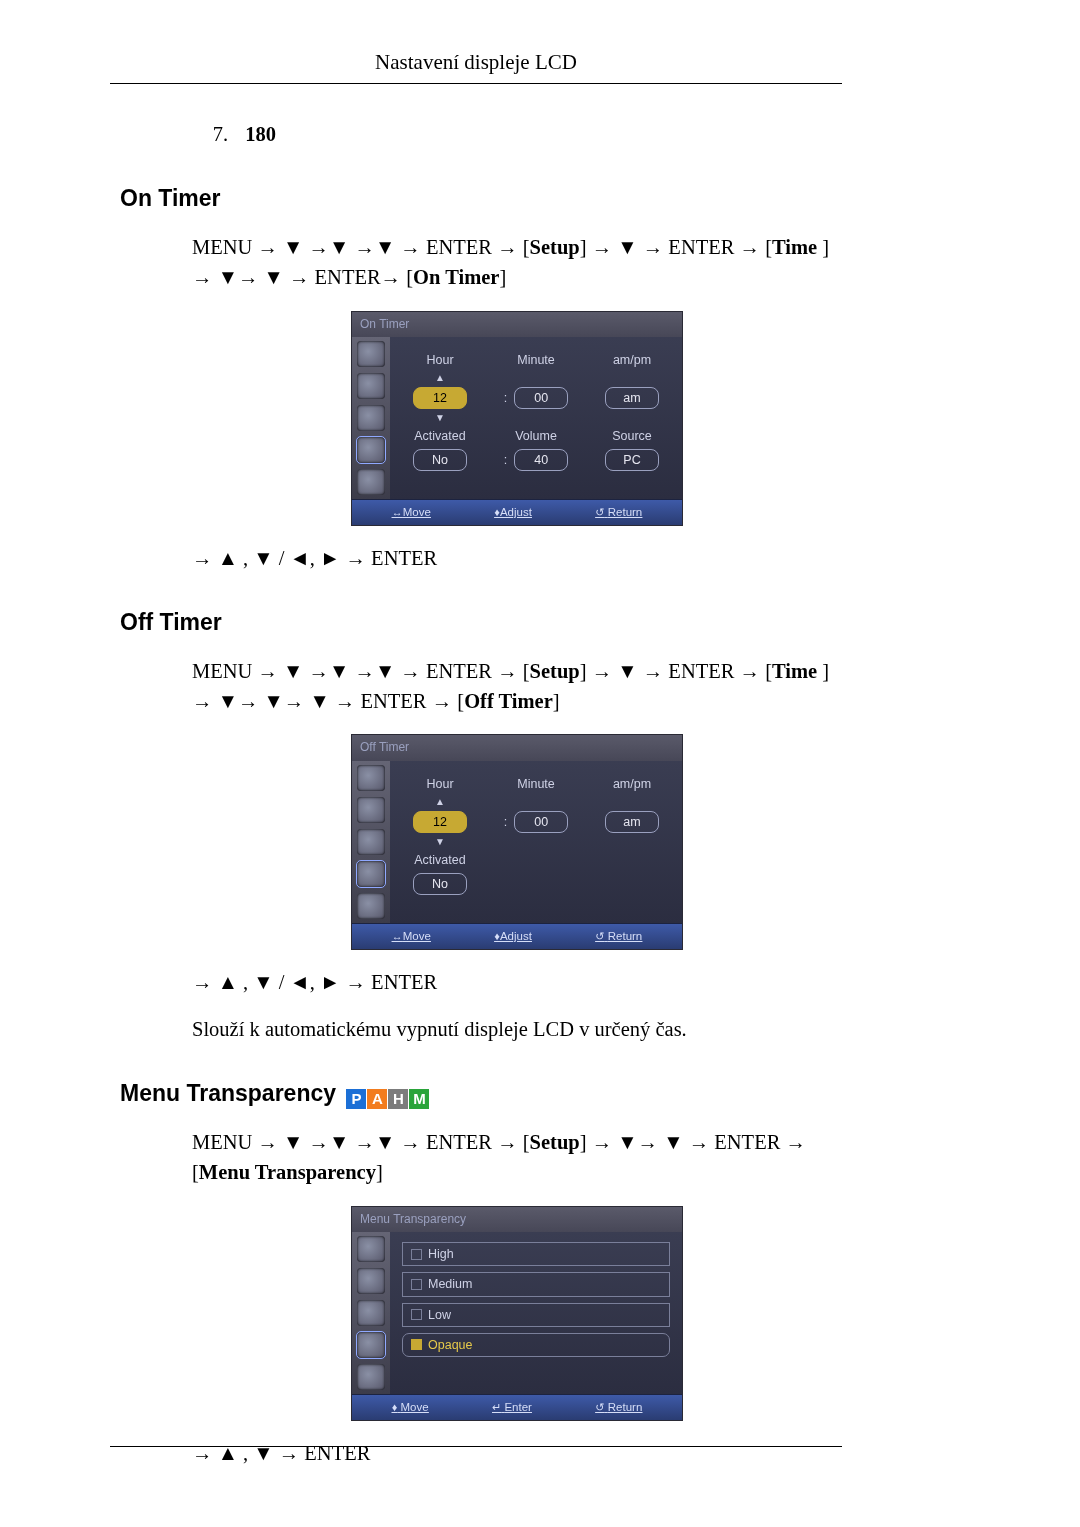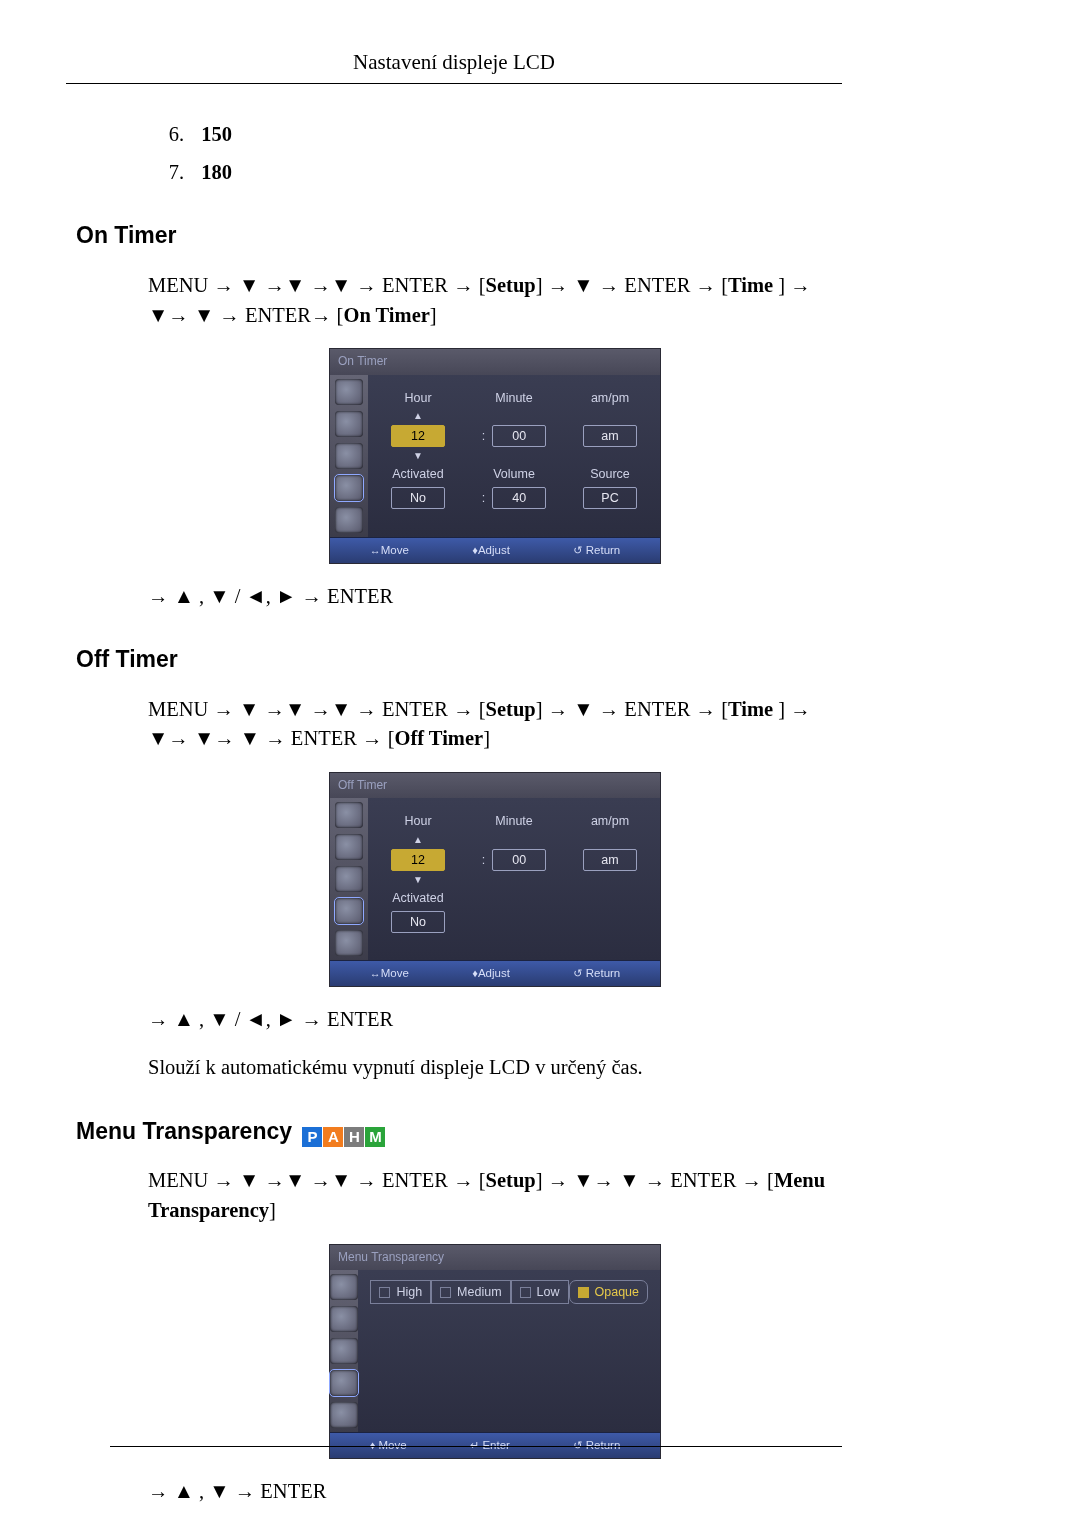--- a/index.html
+++ b/index.html
@@ -4,21 +4,21 @@
 <style>
   body{
     margin:0;
     background:#fff;
     font-family:"Times New Roman", Times, serif;
     color:#000;
   }
   .page{
     width:952px;
     height:1527px;
-    padding:50px 110px 0 66px;
+    padding:50px 110px 0 110px;
     box-sizing:border-box;
     position:relative;
   }
   .header-title{
     text-align:center;
     font-size:21px;
     padding-bottom:8px;
   }
   .header-rule, .footer-rule{
     border:none;
@@ -99,45 +99,46 @@
     flex:1;
     background:linear-gradient(#3a3d52,#2b2d40);
     padding:10px 12px 12px 12px;
     color:#cfd2e6;
   }
   .osd-row{display:flex; gap:20px; margin:4px 0;}
   .osd-col{flex:1; text-align:center;}
   .osd-label{color:#cfd2e6;}
   .osd-field{
     border:1px solid #9aa0bf;
-    border-radius:2px;
+    border-radius:8px;
     padding:1px 0;
     color:#e6e6f0;
     min-width:52px;
     display:inline-block;
     text-align:center;
   }
   .osd-field.hl{background:#c7a933; color:#000; border-color:#c7a933;}
   .ud-tri{color:#cfd2e6; font-size:10px; line-height:10px;}
   .osd-footer{
     background:linear-gradient(#3e5aa8,#2a3c72);
     color:#d6def8;
     font-size:11.5px;
     padding:4px 8px;
     display:flex;
     justify-content:space-around;
     border-top:1px solid #1c2340;
   }
-  .osd-footer span{white-space:nowrap;}
+  .osd-footer span{white-space:nowrap;text-decoration:underline;}
   .ico-g{font-size:11px;}
 
   
   .tlist{
     display:flex;
-    flex-direction:row;
+    flex-direction:column;
+    gap:6px;
     text-align:center;
   }
   .titem{
     border:1px solid #7a7f9a;
     padding:2px 8px;
     color:#cfd2e6;
     display:flex;
     align-items:center;
     gap:6px;
   }
@@ -163,24 +164,20 @@
 </head>
 <body>
 
 <div class="page">
   <div class="header-title">Nastavení displeje LCD</div>
   <hr class="header-rule">
 
   <div class="content">
 
     <div class="num-list">
-      <div class="num-item">
-        <span class="idx">6.</span>
-        <span class="val">150</span>
-      </div>
       <div class="num-item">
         <span class="idx">7.</span>
         <span class="val">180</span>
       </div>
     </div>
 
     <h2 class="section">On Timer</h2>
     <div class="indent">
       <div class="nav-line">
         <span>MENU → ▼ →▼ →▼ → ENTER → [</span><span class="bold">Setup</span><span>] → ▼ → ENTER → [</span><span class="bold">Time</span><span> ] → ▼→ ▼ → ENTER→ [</span><span class="bold">On Timer</span><span>]</span>

